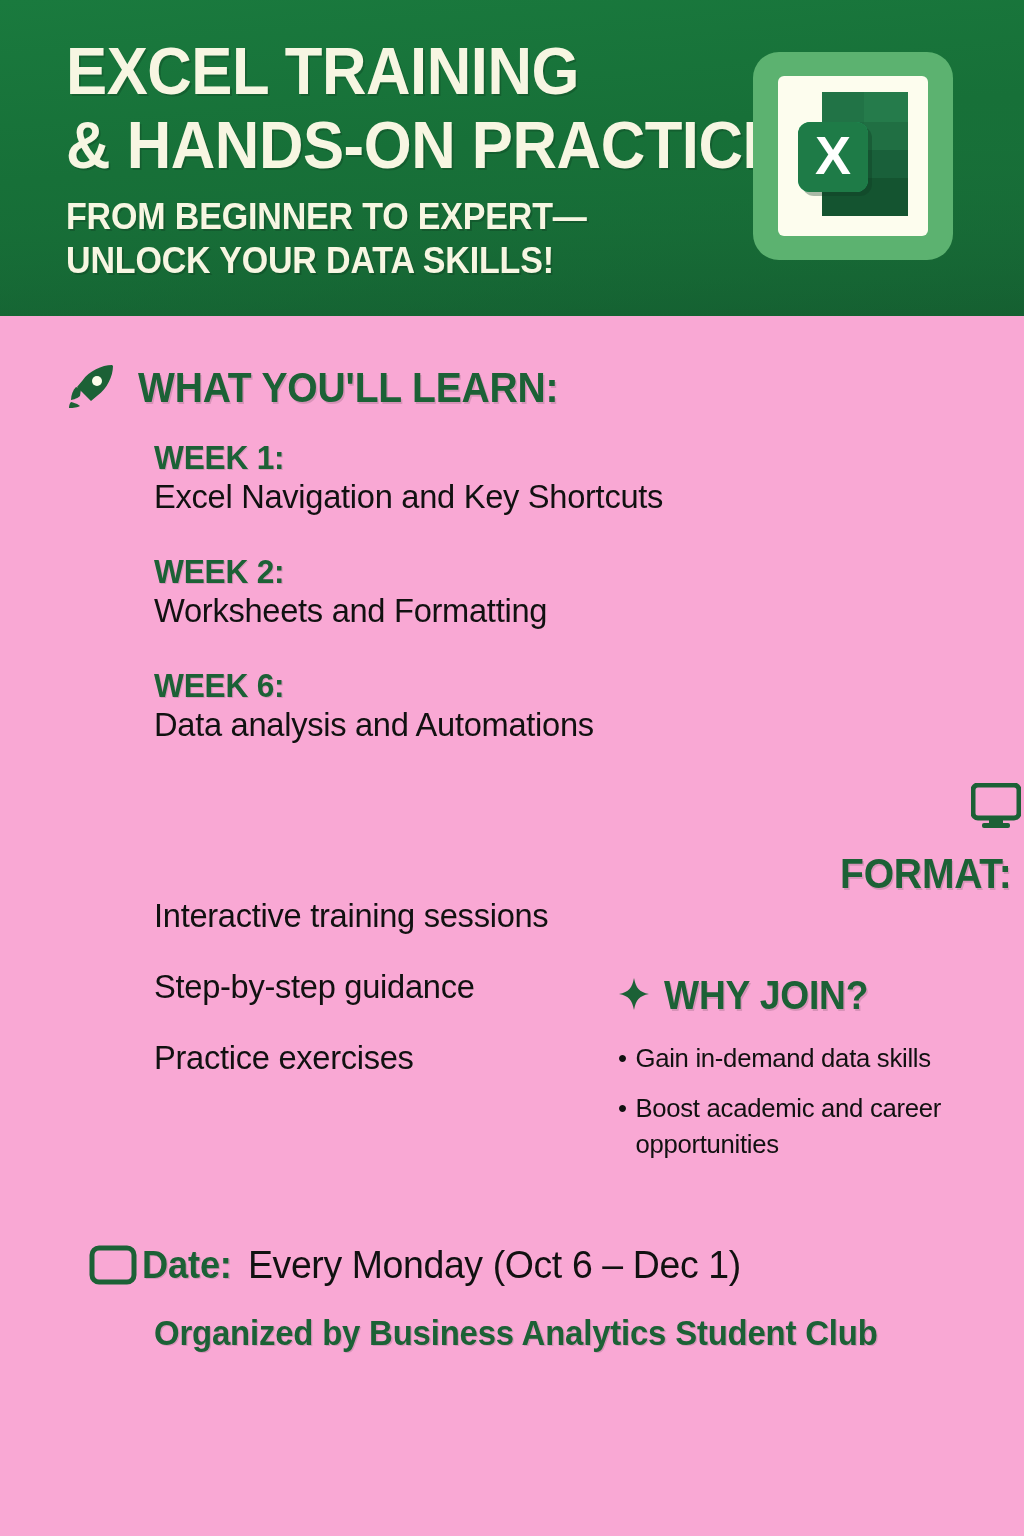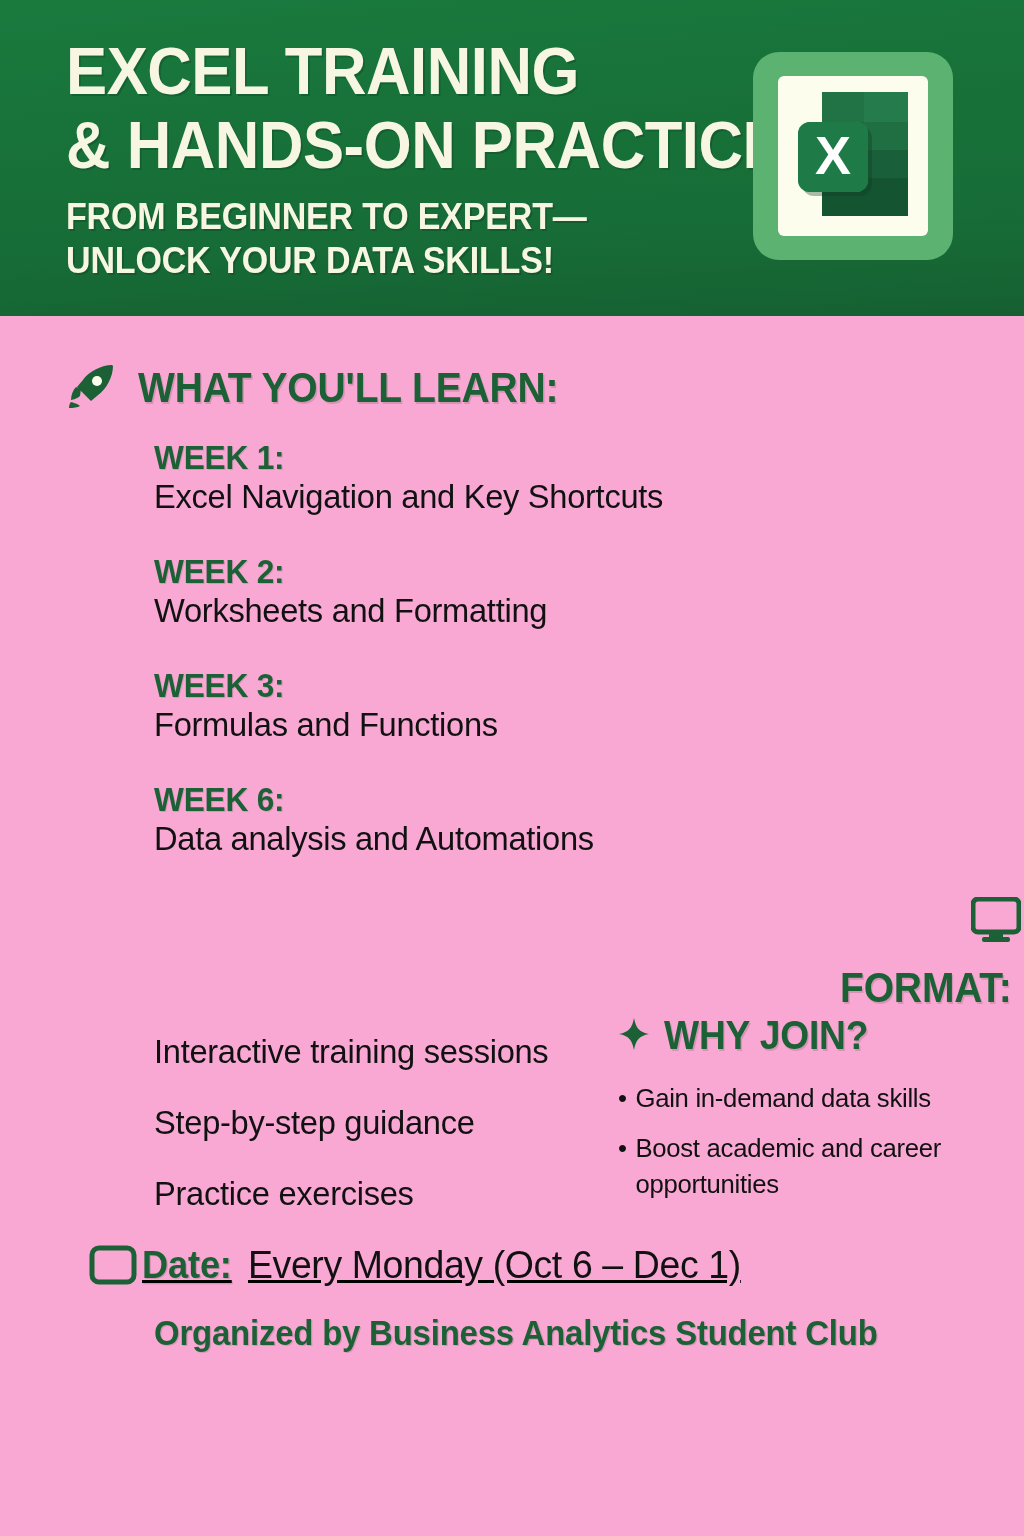--- a/index.html
+++ b/index.html
@@ -127,37 +127,37 @@
     color: #111111;
     font-weight: 400;
     font-size: 34px;
     letter-spacing: -0.3px;
     transform: scaleX(0.96);
     transform-origin: left center;
   }
 
   
   .format-head { margin-top: 6px; }
-  .format-list { margin-top: 22px; margin-left: 154px; }
+  .format-list { margin-left: 154px; }
   .format-item {
     color: #111111;
     font-size: 34px;
     line-height: 34px;
     letter-spacing: -0.3px;
     margin-bottom: 37px;
     transform: scaleX(0.96);
     transform-origin: left center;
     white-space: nowrap;
   }
 
   
   .whyjoin {
     position: absolute;
     left: 618px;
-    top: 697px;
+    top: 657px;
     width: 400px;
   }
   .whyjoin-head {
     display: flex;
     align-items: center;
     gap: 14px;
   }
   .whyjoin-head .wj-title {
     color: #1C6136;
     font-weight: 700;
@@ -183,21 +183,20 @@
   .wj-bullet { margin-right: 9px; flex: 0 0 auto; }
 
   
   .details { position: absolute; left: 0; top: 922px; width: 1024px; }
   .detail-row {
     display: flex;
     align-items: center;
     margin-left: 84px;
     margin-bottom: 17px;
     white-space: nowrap;
-    text-decoration: underline;
   }
   .detail-icon {
     width: 58px; height: 54px;
     display: flex; align-items: center; justify-content: center;
     flex: 0 0 auto;
   }
   .detail-label {
     color: #1C6136;
     font-weight: 700;
     font-size: 39px;
@@ -282,24 +281,20 @@
     <div class="weeks">
       <div class="week-row">
         <span class="week-label">WEEK 1:</span>
         <span class="week-text">Excel Navigation and Key Shortcuts</span>
       </div>
       <div class="week-row">
         <span class="week-label">WEEK 2:</span>
         <span class="week-text">Worksheets and Formatting</span>
       </div>
       <div class="week-row">
-        <span class="week-label">WEEK 3:</span>
-        <span class="week-text">Formulas and Functions</span>
-      </div>
-      <div class="week-row">
         <span class="week-label">WEEK 6:</span>
         <span class="week-text">Data analysis and Automations</span>
       </div>
     </div>
 
     <div class="section-head format-head" style="margin-left:64px;flex-direction:column;">
       <span class="sh-icon">
         <svg width="50" height="46" viewBox="0 0 50 46">
           <rect x="2" y="2" width="46" height="33" rx="5" fill="none" stroke="#1C6136" stroke-width="5"></rect>
           <rect x="18" y="35" width="14" height="6" fill="#1C6136"></rect>

